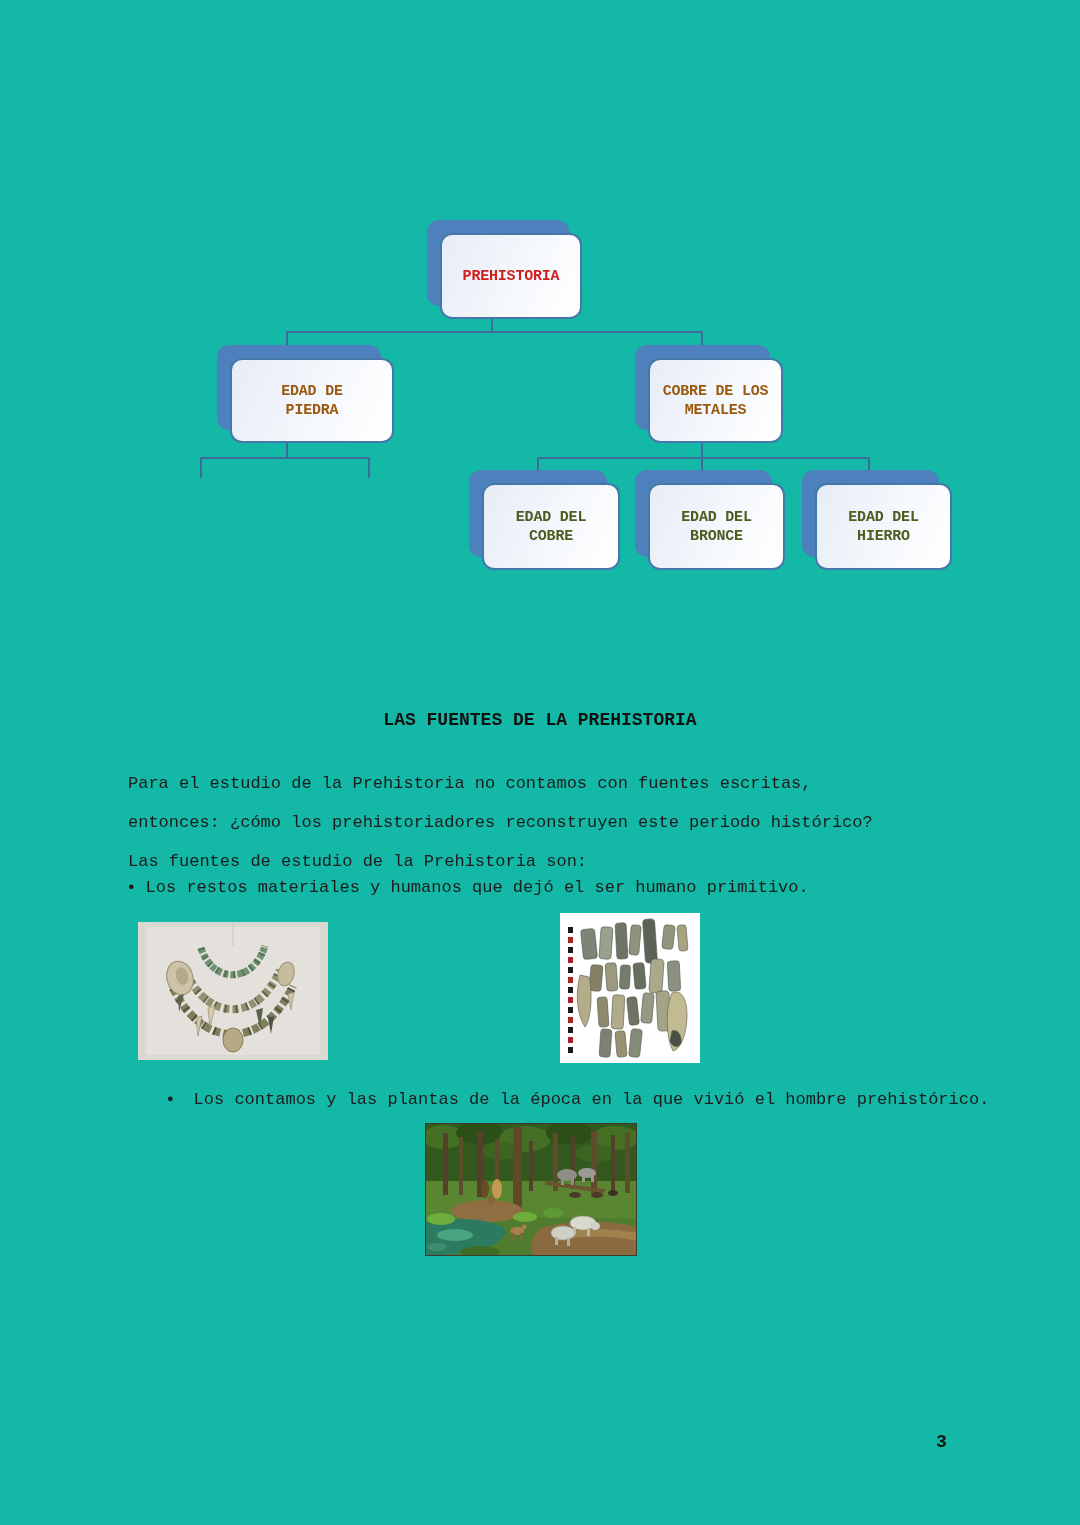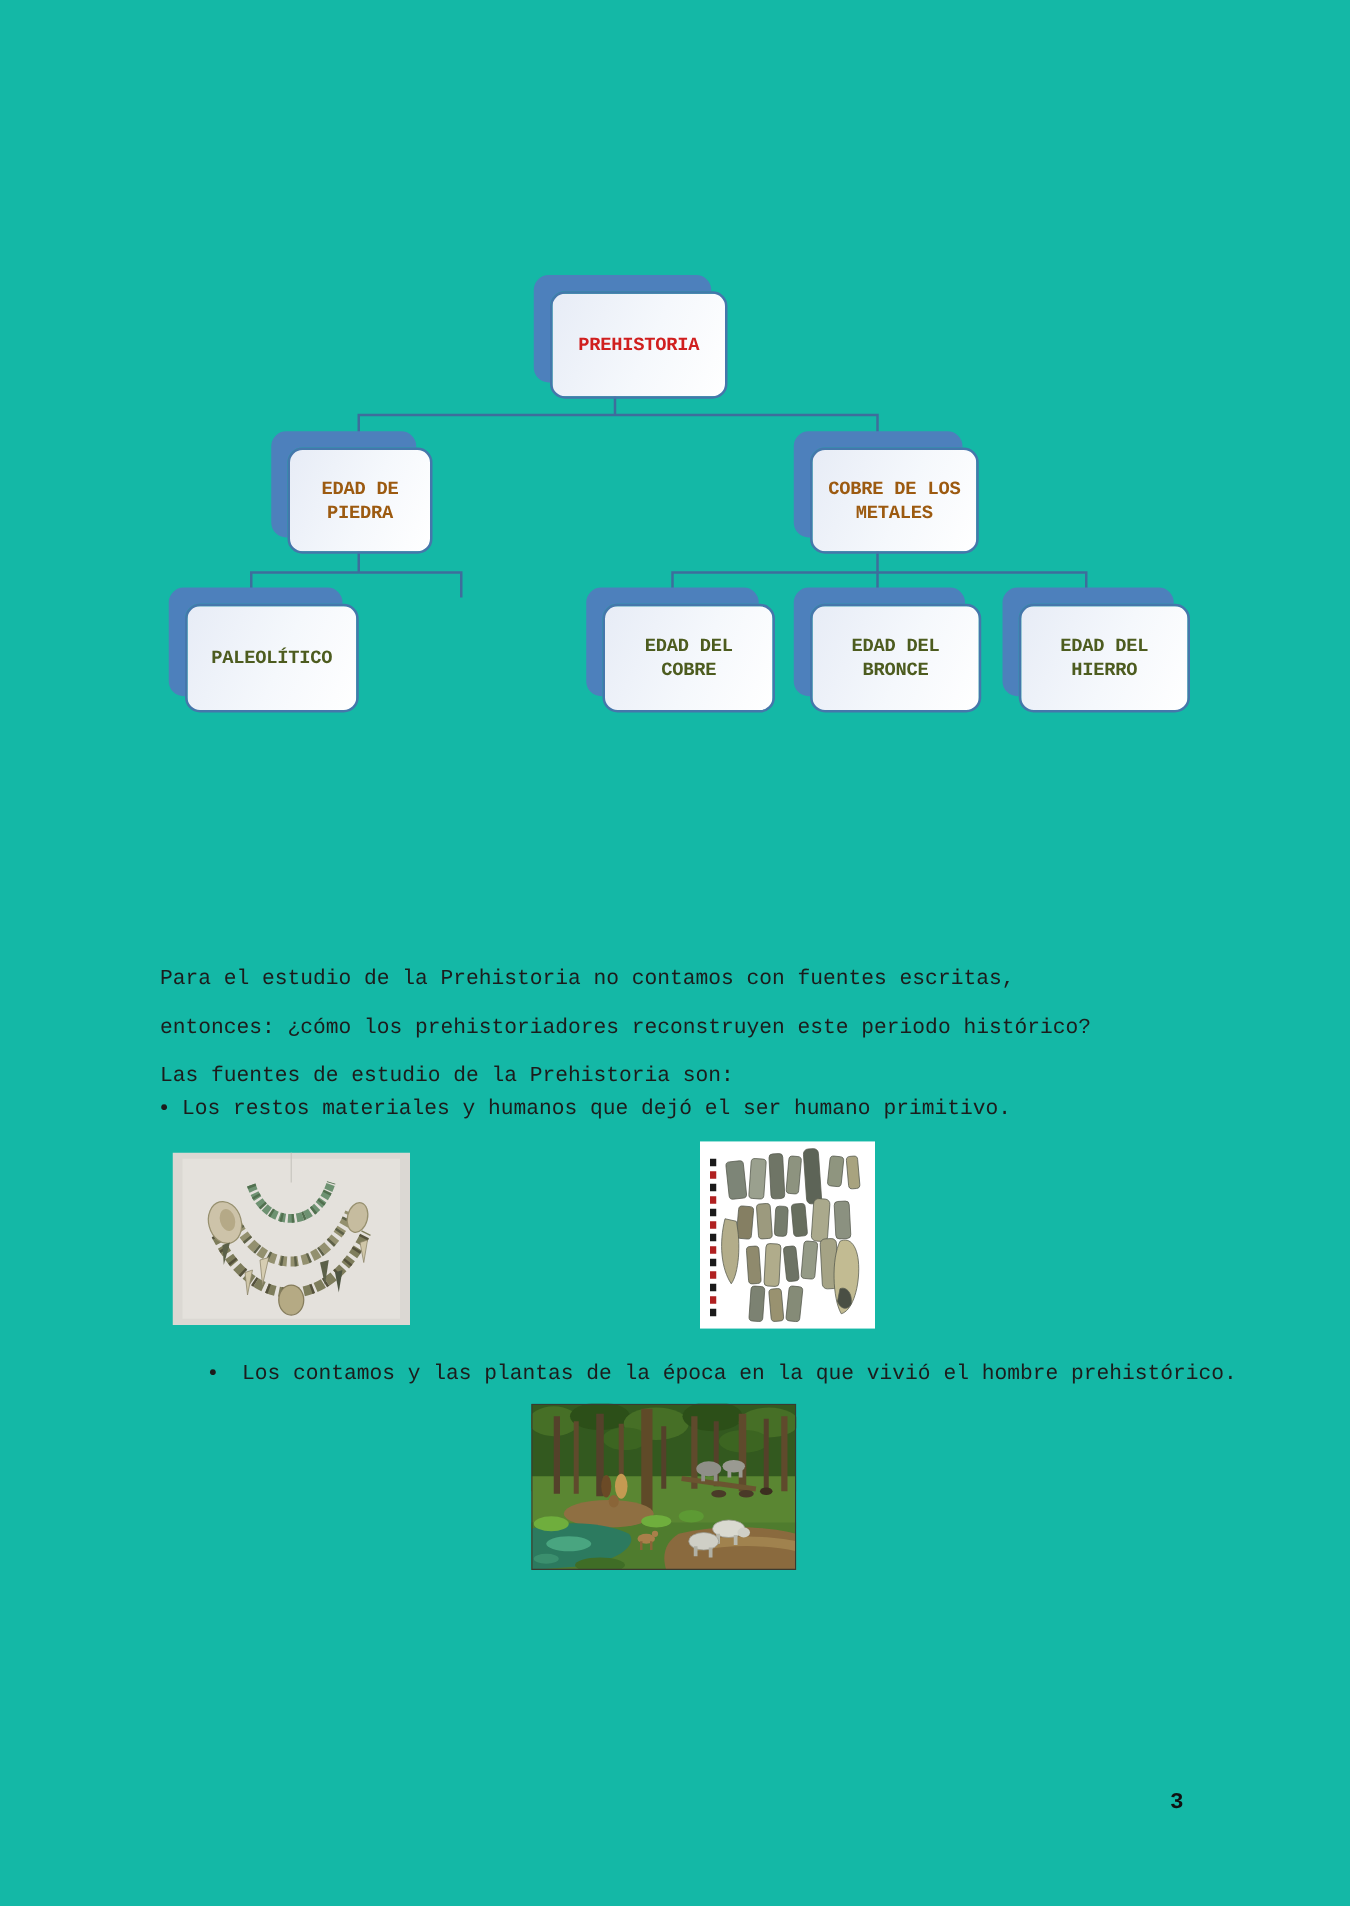--- a/index.html
+++ b/index.html
@@ -23,21 +23,21 @@
   }
   .node-label {
     font-weight:bold; font-size:15px; line-height:19px;
     letter-spacing:-0.2px; white-space:pre-line;
   }
   .txt-red   { color:#d01f1f; }
   .txt-brown { color:#9c5a10; }
   .txt-green { color:#4d5c1f; }
 
   #box-prehistoria { left:440px; top:233px; width:142px; height:86px; }
-  #box-piedra      { left:230px; top:358px; width:116px; height:85px; }
+  #box-piedra      { left:230px; top:358px; width:164px; height:85px; }
   #box-metales     { left:648px; top:358px; width:135px; height:85px; }
   #box-paleolitico { left:148px; top:483px; width:139px; height:87px; }
   #box-neolitico   { left:318px; top:483px; width:132px; height:87px; }
   #box-cobre       { left:482px; top:483px; width:138px; height:87px; }
   #box-bronce      { left:648px; top:483px; width:137px; height:87px; }
   #box-hierro      { left:815px; top:483px; width:137px; height:87px; }
 
   
   .heading {
     position:absolute; left:0; top:710px; width:1080px;
@@ -81,37 +81,35 @@
       <span class="node-label txt-red">PREHISTORIA</span>
     </div>
     <div class="node" id="box-piedra">
       <span class="node-label txt-brown">EDAD DE
 PIEDRA</span>
     </div>
     <div class="node" id="box-metales">
       <span class="node-label txt-brown">COBRE DE LOS
 METALES</span>
     </div>
-    <div class="node" id="box-paleolitico">
-      <span class="node-label txt-green">PALEOLÍTICO</span>
-    </div>
     <div class="node" id="box-cobre">
       <span class="node-label txt-green">EDAD DEL
 COBRE</span>
     </div>
     <div class="node" id="box-bronce">
       <span class="node-label txt-green">EDAD DEL
 BRONCE</span>
     </div>
     <div class="node" id="box-hierro">
       <span class="node-label txt-green">EDAD DEL
 HIERRO</span>
     </div>
   </div>
 
+  <h2 class="heading">LAS FUENTES DE LA PREHISTORIA</h2>
 
   <p class="para">Para el estudio de la Prehistoria no contamos con fuentes escritas, entonces: ¿cómo los prehistoriadores reconstruyen este periodo histórico? Las fuentes de estudio de la Prehistoria son:</p>
 
   <div class="bullet" id="bullet-1">
     <span class="marker">●</span>
     <span>Los restos materiales y humanos que dejó el ser humano primitivo.</span>
   </div>
 
   <div class="bullet" id="bullet-2">
     <span class="marker">●</span>

